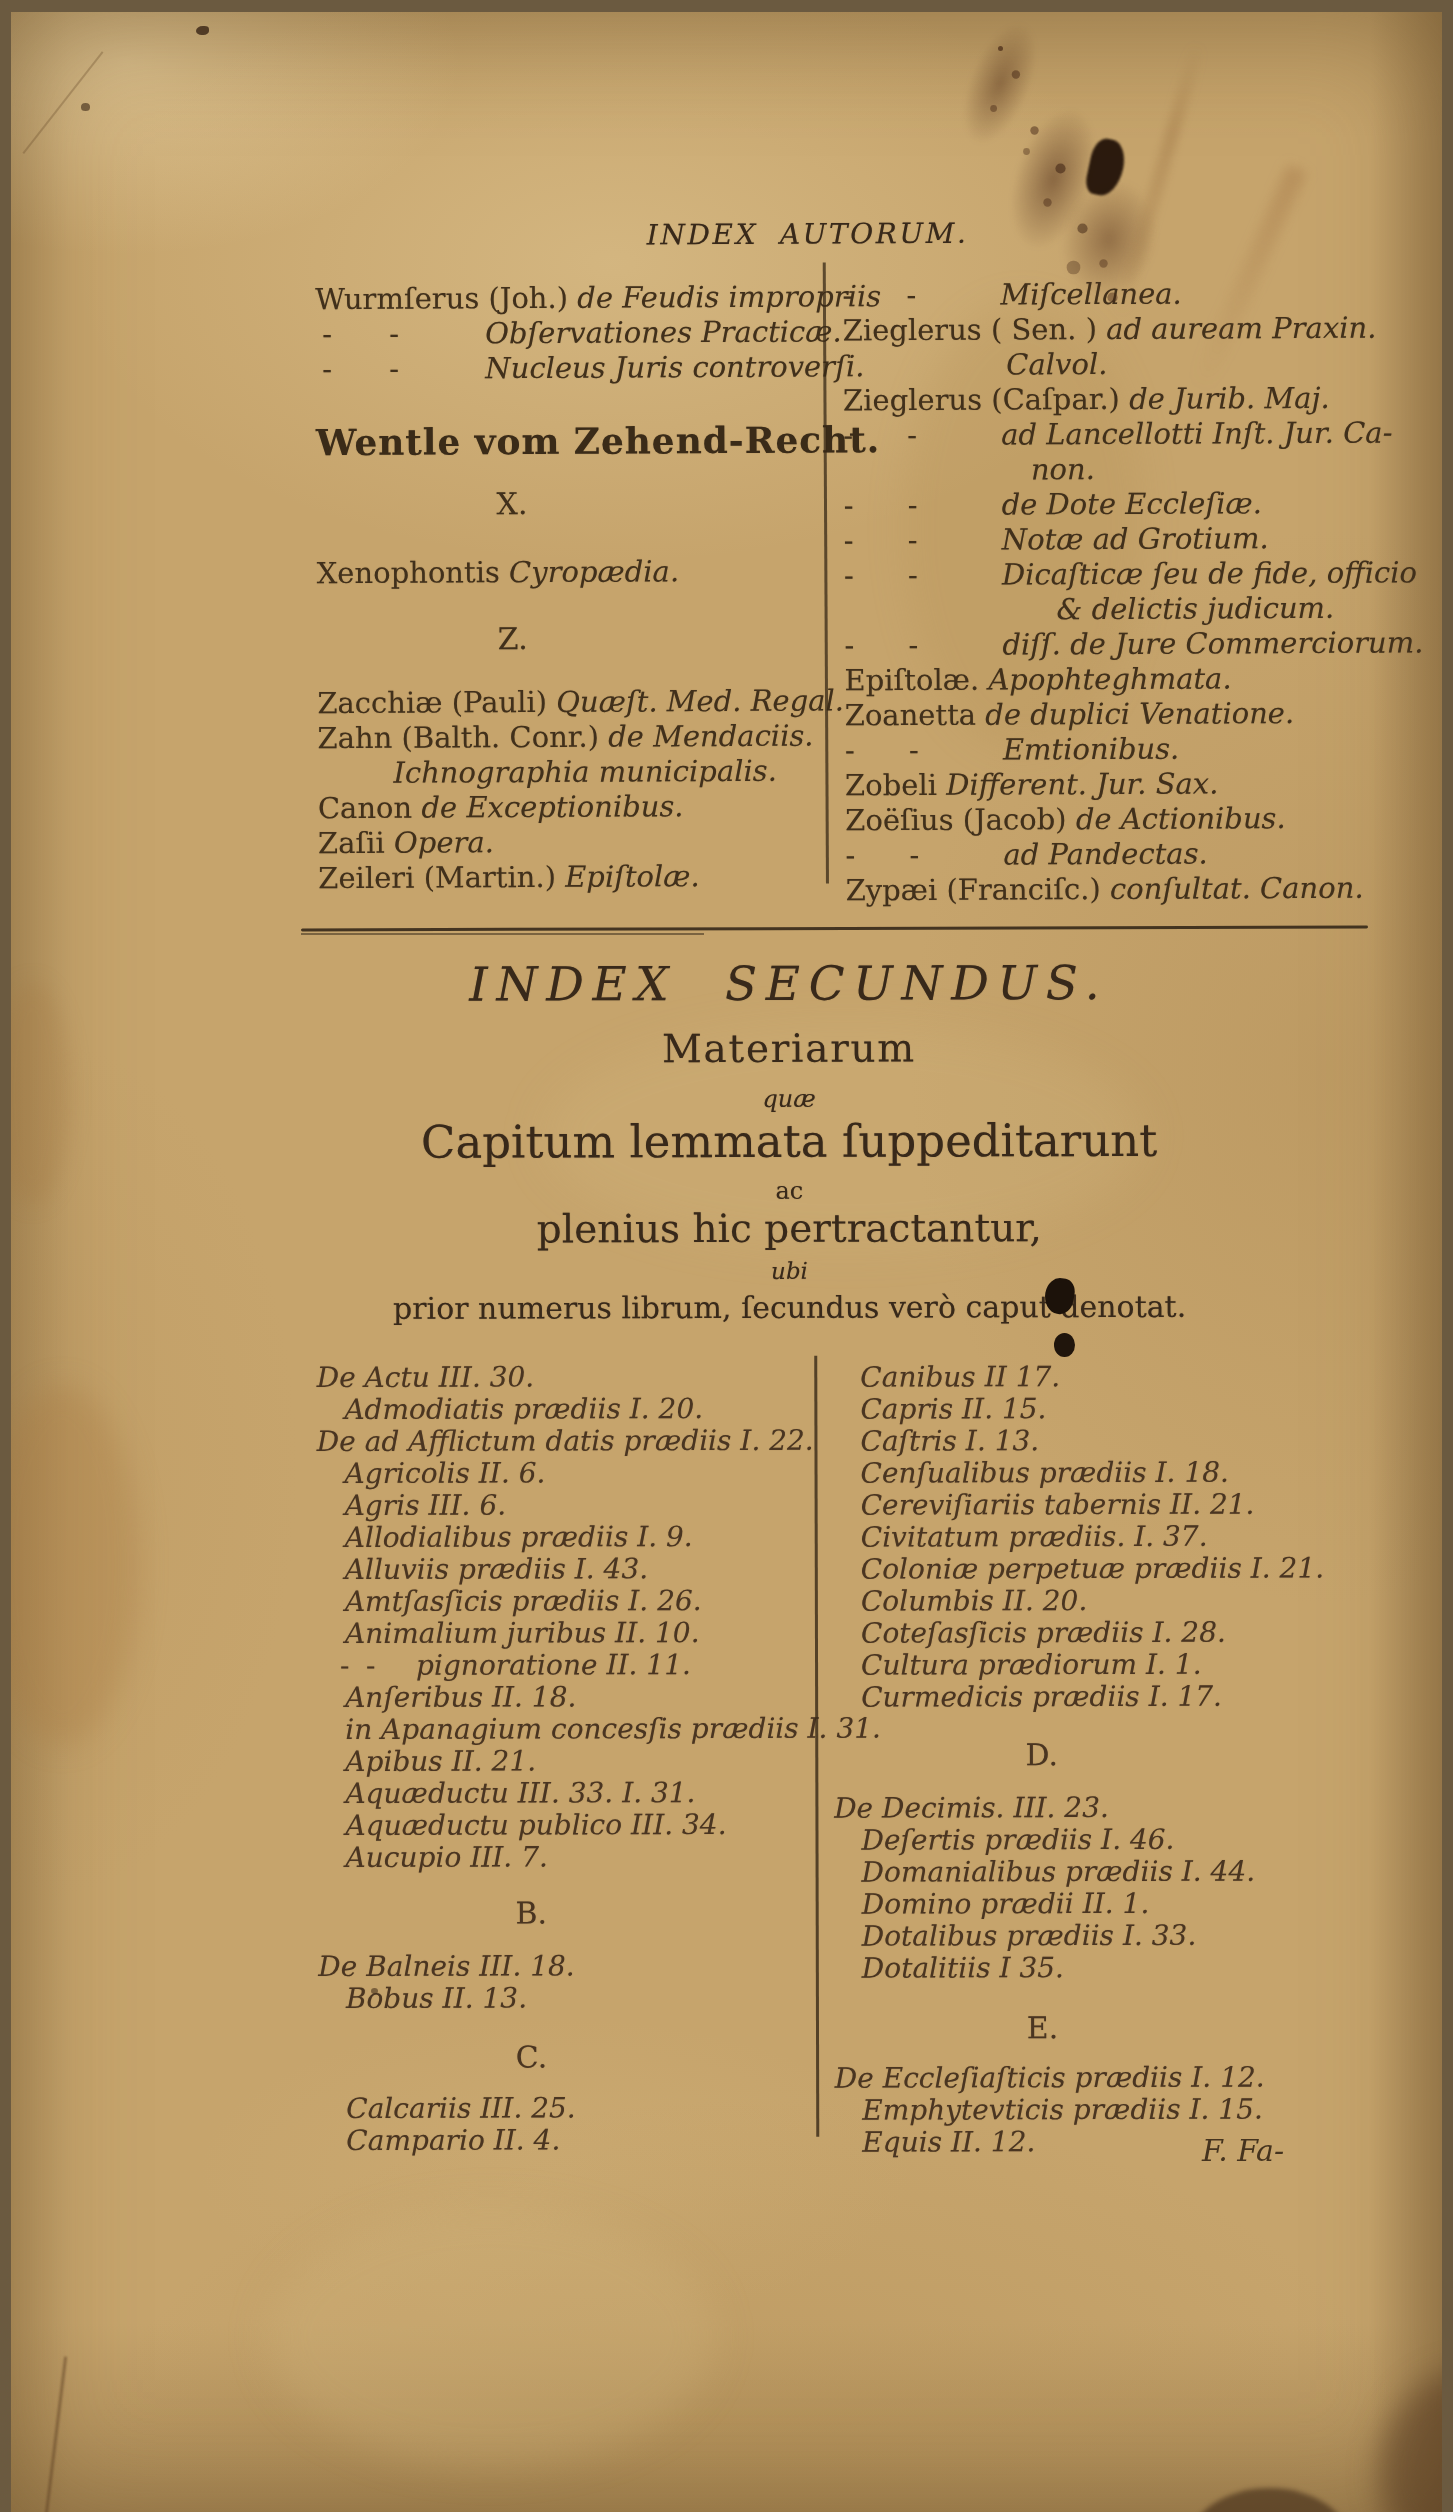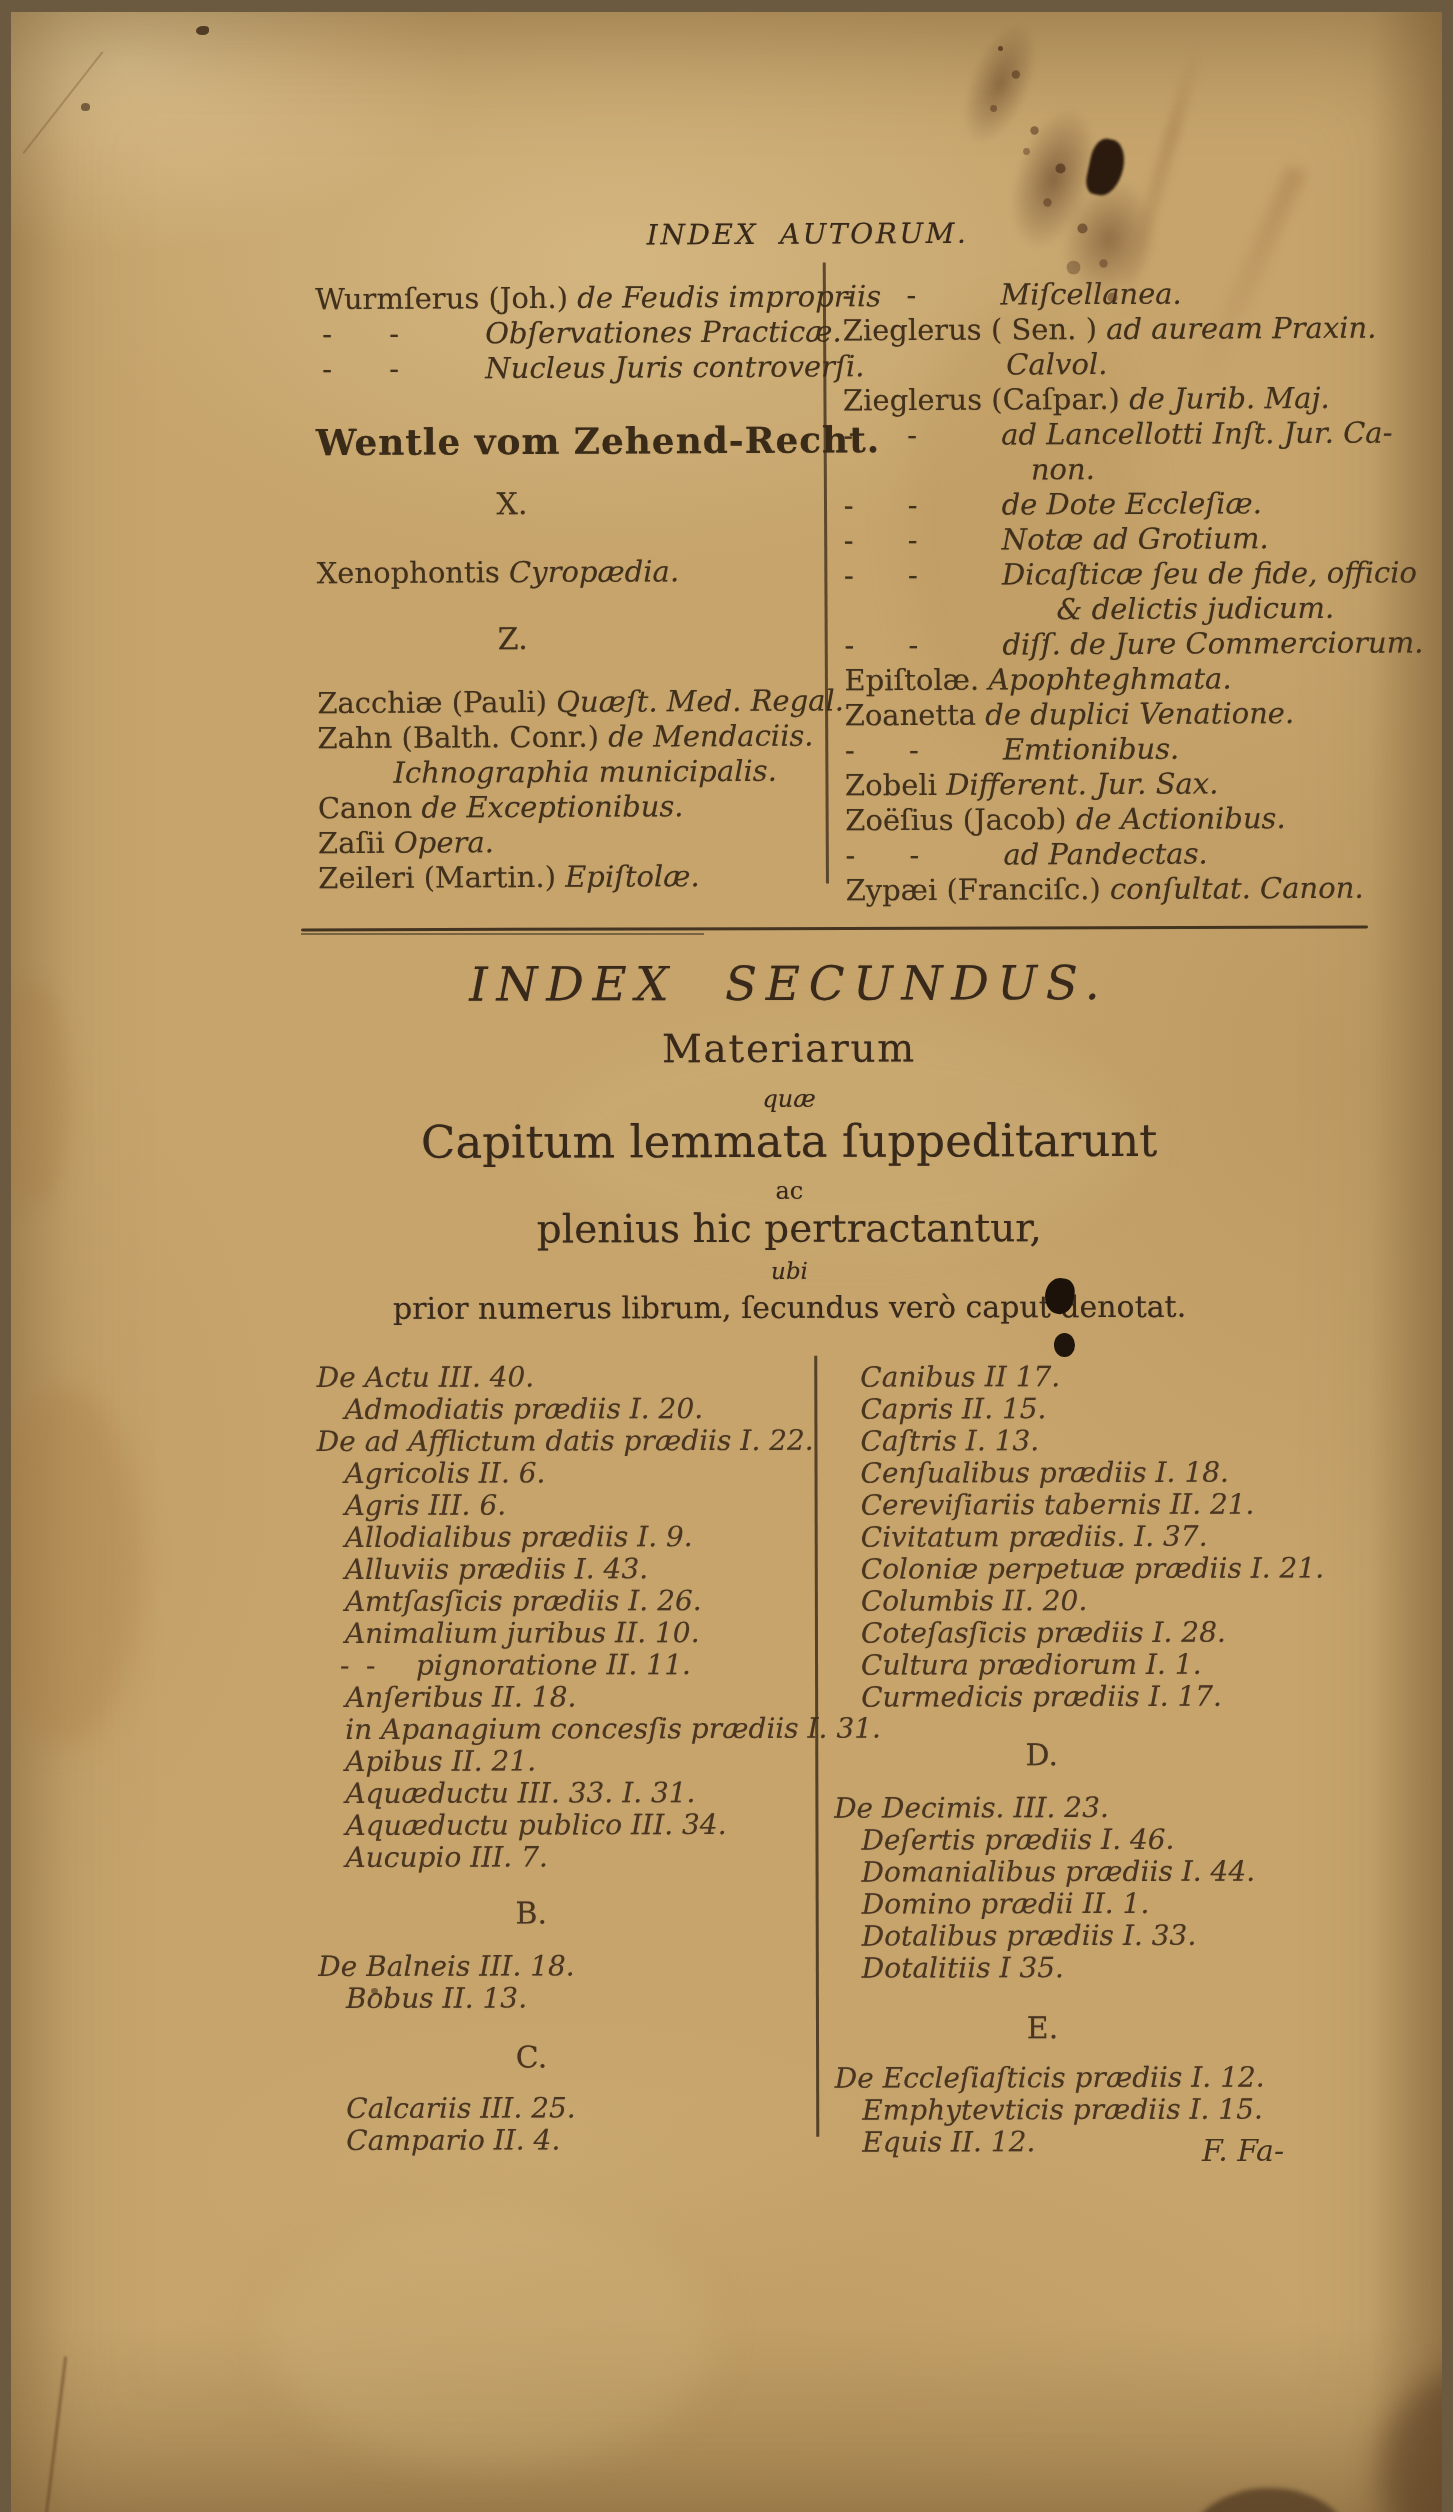--- a/index.html
+++ b/index.html
@@ -167,21 +167,21 @@
   <div class="layer sec2">
     <div class="h center-h" id="h-secundus">INDEX SECUNDUS.</div>
     <div class="h center-h" id="h-materiarum">Materiarum</div>
     <div class="h center-h" id="h-quae">quæ</div>
     <div class="h center-h" id="h-capitum">Capitum lemmata ſuppeditarunt</div>
     <div class="h center-h" id="h-ac">ac</div>
     <div class="h center-h" id="h-plenius">plenius hic pertractantur,</div>
     <div class="h center-h" id="h-ubi">ubi</div>
     <div class="h center-h" id="h-prior">prior numerus librum, ſecundus verò caput denotat.</div>
     <div class="col c2l">
-        <div class="line l-entry"><span class="it">De Actu III. 40.</span></div>
+        <div class="line l-entry"><span class="it">De Actu III. 30.</span></div>
         <div class="line l-sub"><span class="it">Admodiatis prædiis I. 20.</span></div>
         <div class="line l-entry"><span class="it">De ad Afflictum datis prædiis I. 22.</span></div>
         <div class="line l-sub"><span class="it">Agricolis II. 6.</span></div>
         <div class="line l-sub"><span class="it">Agris III. 6.</span></div>
         <div class="line l-sub"><span class="it">Allodialibus prædiis I. 9.</span></div>
         <div class="line l-sub"><span class="it">Alluviis prædiis I. 43.</span></div>
         <div class="line l-sub"><span class="it">Amtſasſicis prædiis I. 26.</span></div>
         <div class="line l-sub"><span class="it">Animalium juribus II. 10.</span></div>
         <div class="line l-dash2"><span class="d1">-</span><span class="d2">-</span><span class="it">pignoratione II. 11.</span></div>
         <div class="line l-sub"><span class="it">Anſeribus II. 18.</span></div>

